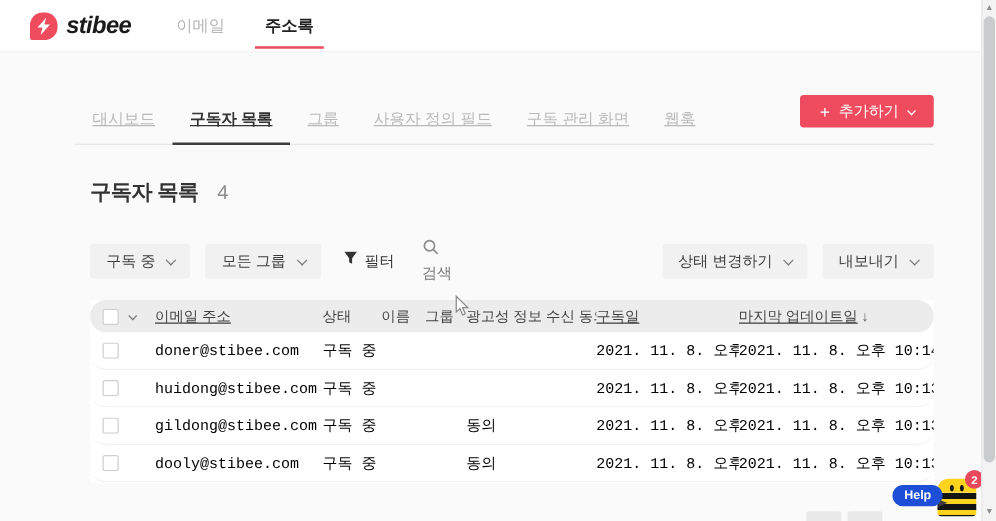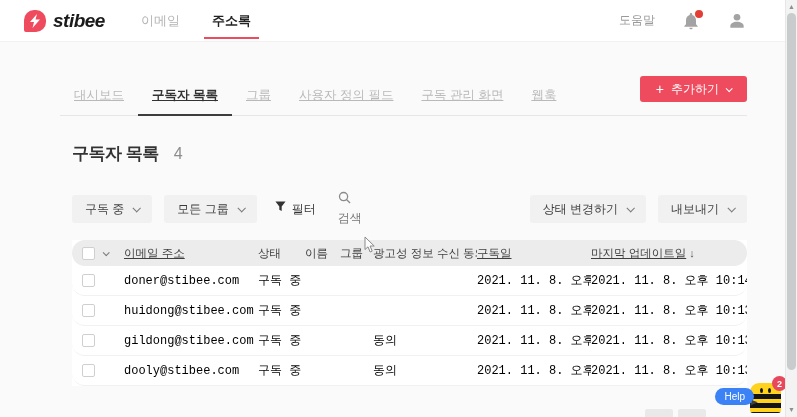--- a/index.html
+++ b/index.html
@@ -57,21 +57,21 @@
   .col-sortable { text-decoration:underline; cursor:pointer; }
   .sort-arrow { margin-left:3px; font-size:11px; color:#555; }
   .cell { white-space:nowrap; overflow:hidden; }
 
   
   .page-stubs { position:absolute; left:645px; bottom:-4px; display:flex; gap:5px; }
   .page-stub { width:28px; height:12px; background:#e9e9e9; border-radius:2px 2px 0 0; cursor:pointer; }
 
   
   .help-widget { position:absolute; right:16px; bottom:4px; display:flex; align-items:flex-start; }
-  .help-pill { position:relative; background:#3b82f6; color:#fff; font-size:10px; font-weight:normal; padding:3px 9px; border-radius:10px; margin-top:5px; z-index:2; }
+  .help-pill { position:relative; background:#1d4ed8; color:#fff; font-size:10px; font-weight:bold; padding:3px 9px; border-radius:10px; margin-top:5px; z-index:2; }
   .help-pill::after { content:""; position:absolute; right:-3px; bottom:-2px; width:0; height:0; border-left:6px solid #3d3d3d; border-bottom:6px solid transparent; transform:rotate(20deg); }
   .bee { position:relative; width:31px; height:30px; margin-left:-4px; }
   .bee-head { height:11px; background:#ffd21e; border-radius:9px 9px 0 0; display:flex; justify-content:center; align-items:flex-end; gap:5px; padding-bottom:1px; }
   .bee-eye { width:3px; height:5px; background:#141414; border-radius:50%; }
   .bee-body { height:19px; background:repeating-linear-gradient(#141414 0 5px,#ffd21e 5px 9px); border-radius:0 0 3px 3px; }
   .help-badge { position:absolute; top:-7px; right:-6px; width:15px; height:15px; background:#e8485c; border-radius:50%; color:#fff; font-size:9px; font-weight:bold; display:flex; align-items:center; justify-content:center; z-index:3; }
 
   
   .scrollbar { position:absolute; top:0; right:0; width:12px; height:417px; background:#f3f3f3; border-left:1px solid #e7e7e7; z-index:5; }
   .scroll-arrow { position:absolute; left:0; width:11px; text-align:center; font-size:7px; color:#8f8f8f; cursor:pointer; line-height:8px; }
@@ -94,35 +94,20 @@
         <svg width="12" height="14" viewBox="0 0 12 14">
             <polygon points="8,0 1,8 5,8 3.5,14 11,5.5 6.5,5.5" fill="#fff"></polygon>
           </svg>
       </span>
       <span class="logo-text">stibee</span>
     </div>
     <nav class="nav-links">
       <a class="navlink">이메일</a>
       <a class="navlink active">주소록</a>
     </nav>
-    <div class="nav-right">
-      <a class="help-link">도움말</a>
-      <span class="icon-btn">
-        <svg width="20" height="20" viewBox="0 0 24 24" fill="#a3a3a3">
-            <path d="M12 22c1.1 0 2-.9 2-2h-4c0 1.1.9 2 2 2zm6-6v-5c0-3.1-1.6-5.6-4.5-6.3V4c0-.8-.7-1.5-1.5-1.5S10.5 3.2 10.5 4v.7C7.6 5.4 6 7.9 6 11v5l-2 2v1h16v-1l-2-2z"></path>
-          </svg>
-        <span class="noti-dot"></span>
-      </span>
-      <span class="icon-btn">
-        <svg width="20" height="20" viewBox="0 0 24 24" fill="#a3a3a3">
-            <circle cx="12" cy="7.5" r="4"></circle>
-            <path d="M12 13c-4.4 0-8 2.2-8 5v2h16v-2c0-2.8-3.6-5-8-5z"></path>
-          </svg>
-      </span>
-    </div>
   </header>
 
   <main class="main">
 
     <div class="tabbar">
       <div class="tab">대시보드</div>
       <div class="tab active">구독자 목록</div>
       <div class="tab">그룹</div>
       <div class="tab">사용자 정의 필드</div>
       <div class="tab">구독 관리 화면</div>

